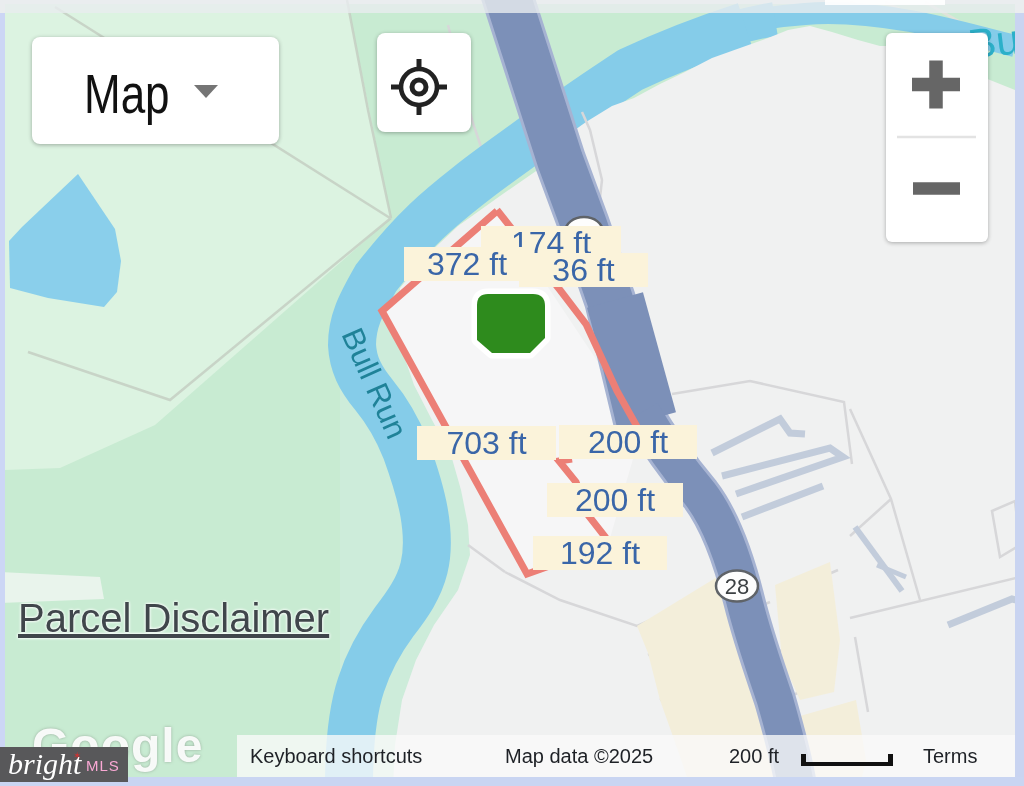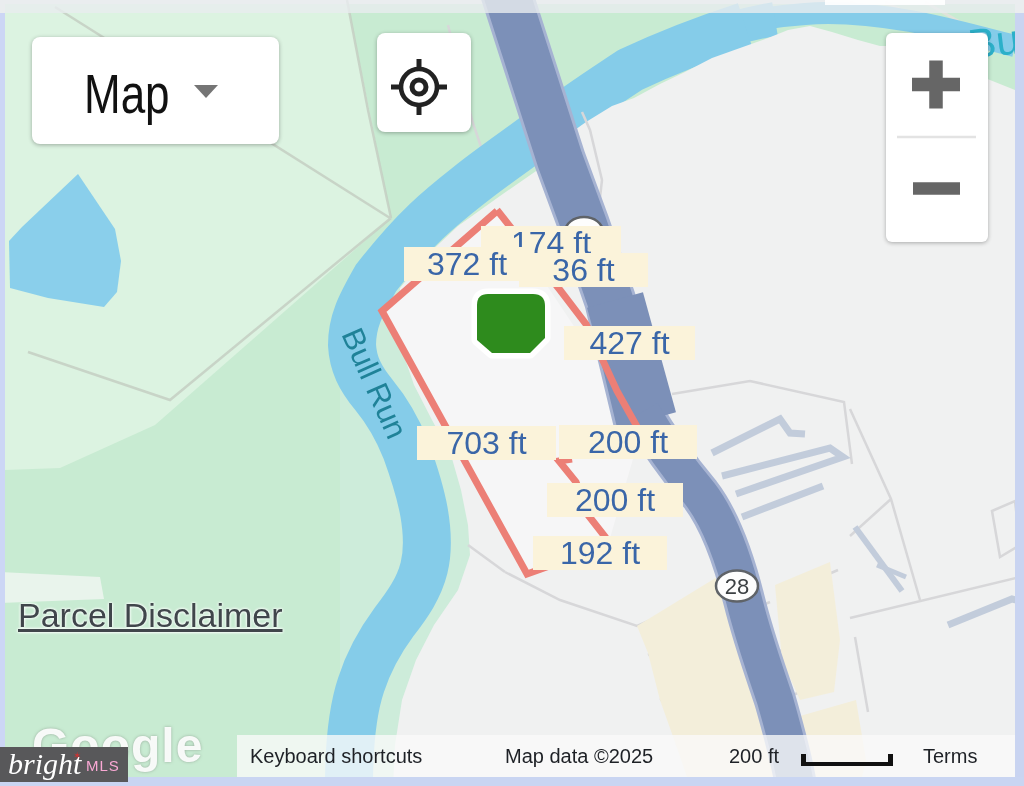--- a/index.html
+++ b/index.html
@@ -130,21 +130,20 @@
     <path d="M488,294 L533,294 Q545,294 545,306 L545,338 L530,353 L492,353 L477,340 L477,305 Q477,294 488,294 Z" fill="#2e8b1d"></path>
   </g>
 </svg>
 
 <div class="lbl" style="left:481px;top:226px;width:140px;">174 ft</div>
 
 <div class="lbl" style="left:404px;top:247px;width:126px;">372 ft</div>
 
 <div class="lbl" style="left:519px;top:253px;width:129px;">36 ft</div>
 
-<div class="lbl" style="left:564px;top:326px;width:131px;">427 ft</div>
 
 
 <div class="lbl" style="left:417px;top:426px;width:139px;">703 ft</div>
 
 <div class="lbl" style="left:559px;top:425px;width:138px;">200 ft</div>
 
 <div class="lbl" style="left:547px;top:483px;width:136px;">200 ft</div>
 
 <div class="lbl" style="left:533px;top:536px;width:134px;">192 ft</div>
 
@@ -169,21 +168,21 @@
   <svg width="102" height="209" viewBox="0 0 102 209">
 
     <path d="M26,84.5 L74,84.5 M50,60.5 L50,108.5" stroke="#666" stroke-width="13.5" transform="translate(0,-33)"></path>
 
     <line x1="11" y1="104" x2="90" y2="104" stroke="#e3e3e3" stroke-width="2.5"></line>
 
     <path d="M27,155.5 L74,155.5" stroke="#666" stroke-width="12.5"></path>
   </svg>
 </div>
 
-<div style="position:absolute;left:18px;top:596px;font-size:34px;color:#40464b;text-decoration:underline;text-shadow:0 0 3px #fff,0 0 3px #fff;">Parcel Disclaimer</div>
+<div style="position:absolute;left:18px;top:596px;font-size:40px;color:#40464b;text-decoration:underline;text-shadow:0 0 3px #fff,0 0 3px #fff;">Parcel Disclaimer</div>
 
 <div style="position:absolute;left:32px;top:718px;font-size:48px;font-weight:bold;color:rgba(255,255,255,0.92);letter-spacing:1px;text-shadow:0 0 3px rgba(120,130,120,0.6);">Google</div>
 
 <div style="position:absolute;left:237px;top:735px;width:778px;height:42px;background:rgba(250,250,250,0.78);"></div>
 
 <div class="bartxt" style="left:250px;">Keyboard shortcuts</div>
 
 <div class="bartxt" style="left:505px;">Map data ©2025</div>
 
 <div class="bartxt" style="left:729px;">200 ft</div>

